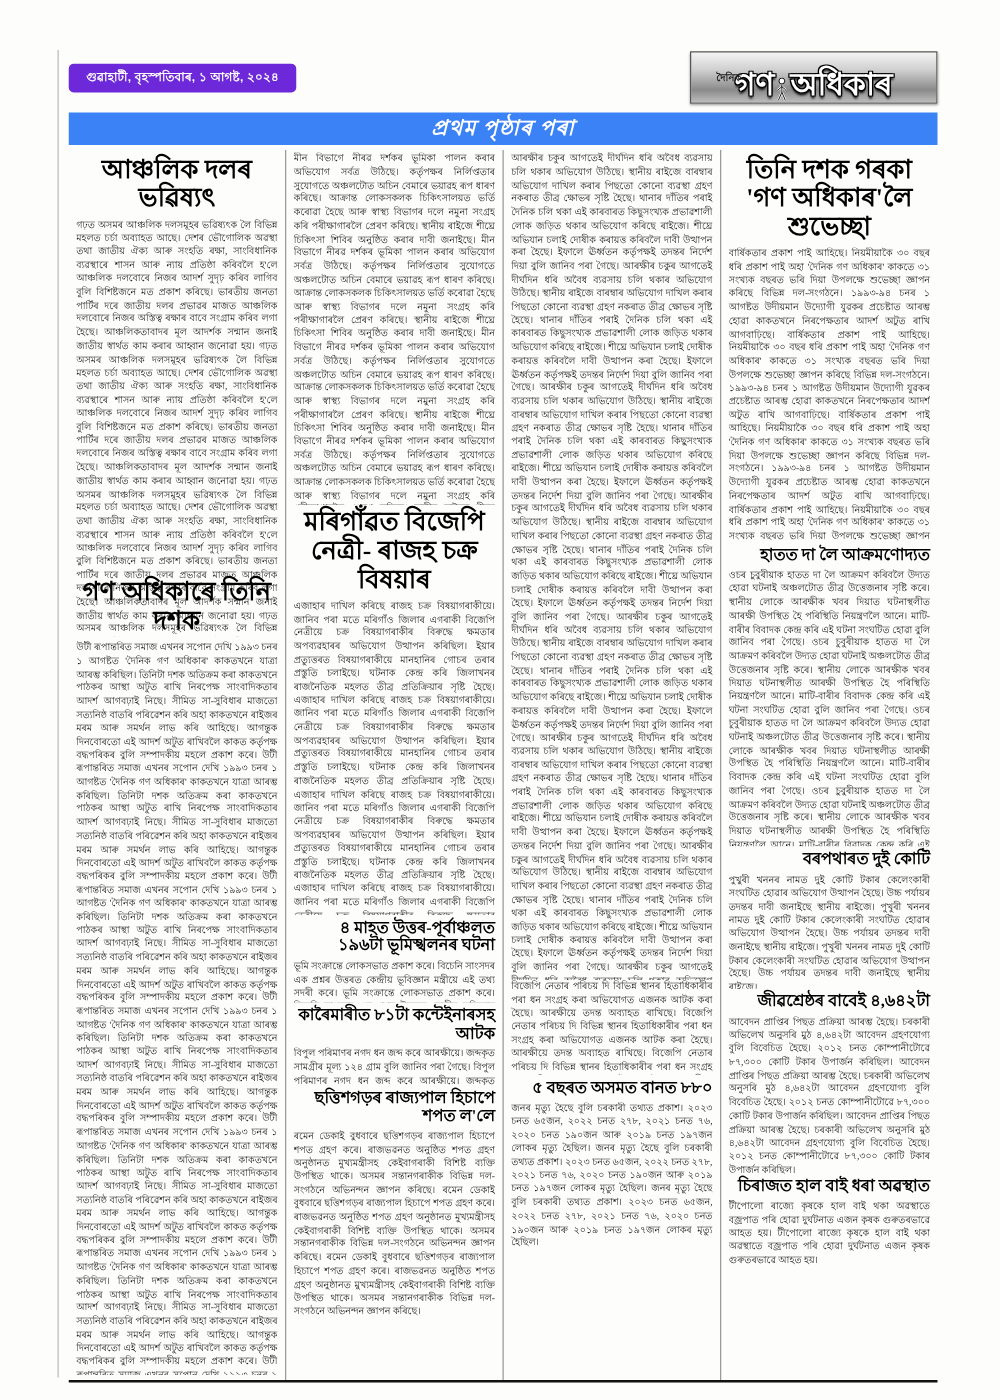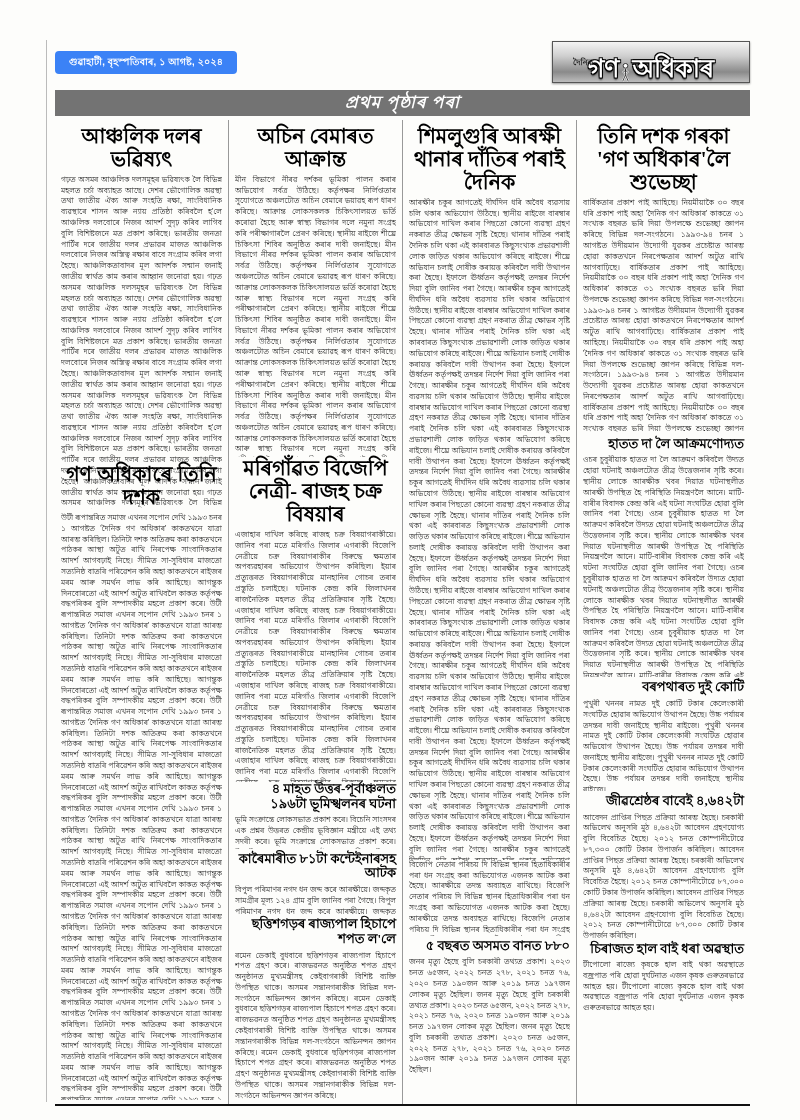--- a/index.html
+++ b/index.html
@@ -17,21 +17,21 @@
     border-left:1px solid #bbb;
     padding-left:8px;
     box-sizing:border-box;
   }
   
   .hdr{
     position:relative;height:44px;
     display:flex;align-items:center;justify-content:space-between;
   }
   .datebox{
-    background:#3b82f6;color:#fff;
+    background:#6d28d9;color:#fff;
     font-family:"Liberation Sans",sans-serif;
     font-size:9.5px;font-weight:bold;
     padding:4px 14px;border-radius:4px;
     letter-spacing:.2px;white-space:nowrap;
   }
   .masthead{
     width:196px;height:40px;
     border:1px solid #555;
     background:linear-gradient(#f4f4f4 0%,#cfcfcf 35%,#8a8a8a 75%,#bdbdbd 100%);
     position:relative;
@@ -51,21 +51,21 @@
   .person{width:9px;height:20px;display:inline-block;}
   .hdr-right{display:flex;align-items:center;gap:6px;}
   .pagenum{
     width:26px;height:30px;
     border:2px solid #000;background:#fff;color:#000;
     font-size:20px;font-weight:bold;
     display:flex;align-items:center;justify-content:center;
   }
   
   .banner{
-    margin-top:6px;height:26px;background:#737373;color:#fff;
+    margin-top:6px;height:26px;background:#3b82f6;color:#fff;
     display:flex;align-items:center;justify-content:center;
     font-size:17px;font-weight:bold;font-style:italic;
     letter-spacing:1px;
   }
   
   .cols{
     display:flex;height:986px;margin-top:4px;
     border-bottom:2px solid #111;
     box-sizing:border-box;
   }
@@ -127,21 +127,20 @@
           <div class="bodytxt" style="height:334px">গঢ়ত অসমৰ আঞ্চলিক দলসমূহৰ ভৱিষ্যৎক লৈ বিভিন্ন মহলত চৰ্চা অব্যাহত আছে। দেশৰ ভৌগোলিক অৱস্থা তথা জাতীয় ঐক্য আৰু সংহতি ৰক্ষা, সাংবিধানিক ব্যৱস্থাৰে শাসন আৰু ন্যায় প্ৰতিষ্ঠা কৰিবলৈ হ'লে আঞ্চলিক দলবোৰে নিজৰ আদৰ্শ সুদৃঢ় কৰিব লাগিব বুলি বিশিষ্টজনে মত প্ৰকাশ কৰিছে। ভাৰতীয় জনতা পাৰ্টিৰ দৰে জাতীয় দলৰ প্ৰভাৱৰ মাজত আঞ্চলিক দলবোৰে নিজৰ অস্তিত্ব ৰক্ষাৰ বাবে সংগ্ৰাম কৰিব লগা হৈছে। আঞ্চলিকতাবাদৰ মূল আদৰ্শক সন্মান জনাই জাতীয় স্বাৰ্থত কাম কৰাৰ আহ্বান জনোৱা হয়। গঢ়ত অসমৰ আঞ্চলিক দলসমূহৰ ভৱিষ্যৎক লৈ বিভিন্ন মহলত চৰ্চা অব্যাহত আছে। দেশৰ ভৌগোলিক অৱস্থা তথা জাতীয় ঐক্য আৰু সংহতি ৰক্ষা, সাংবিধানিক ব্যৱস্থাৰে শাসন আৰু ন্যায় প্ৰতিষ্ঠা কৰিবলৈ হ'লে আঞ্চলিক দলবোৰে নিজৰ আদৰ্শ সুদৃঢ় কৰিব লাগিব বুলি বিশিষ্টজনে মত প্ৰকাশ কৰিছে। ভাৰতীয় জনতা পাৰ্টিৰ দৰে জাতীয় দলৰ প্ৰভাৱৰ মাজত আঞ্চলিক দলবোৰে নিজৰ অস্তিত্ব ৰক্ষাৰ বাবে সংগ্ৰাম কৰিব লগা হৈছে। আঞ্চলিকতাবাদৰ মূল আদৰ্শক সন্মান জনাই জাতীয় স্বাৰ্থত কাম কৰাৰ আহ্বান জনোৱা হয়। গঢ়ত অসমৰ আঞ্চলিক দলসমূহৰ ভৱিষ্যৎক লৈ বিভিন্ন মহলত চৰ্চা অব্যাহত আছে। দেশৰ ভৌগোলিক অৱস্থা তথা জাতীয় ঐক্য আৰু সংহতি ৰক্ষা, সাংবিধানিক ব্যৱস্থাৰে শাসন আৰু ন্যায় প্ৰতিষ্ঠা কৰিবলৈ হ'লে আঞ্চলিক দলবোৰে নিজৰ আদৰ্শ সুদৃঢ় কৰিব লাগিব বুলি বিশিষ্টজনে মত প্ৰকাশ কৰিছে। ভাৰতীয় জনতা পাৰ্টিৰ দৰে জাতীয় দলৰ প্ৰভাৱৰ মাজত আঞ্চলিক দলবোৰে নিজৰ অস্তিত্ব ৰক্ষাৰ বাবে সংগ্ৰাম কৰিব লগা হৈছে। আঞ্চলিকতাবাদৰ মূল আদৰ্শক সন্মান জনাই জাতীয় স্বাৰ্থত কাম কৰাৰ আহ্বান জনোৱা হয়। গঢ়ত অসমৰ আঞ্চলিক দলসমূহৰ ভৱিষ্যৎক লৈ বিভিন্ন মহলত চৰ্চা অব্যাহত আছে। দেশৰ ভৌগোলিক অৱস্থা তথা জাতীয় ঐক্য আৰু সংহতি ৰক্ষা, সাংবিধানিক ব্যৱস্থাৰে শাসন আৰু ন্যায় প্ৰতিষ্ঠা কৰিবলৈ হ'লে আঞ্চলিক দলবোৰে নিজৰ আদৰ্শ সুদৃঢ় কৰিব লাগিব বুলি বিশিষ্টজনে মত প্ৰকাশ কৰিছে। ভাৰতীয় জনতা পাৰ্টিৰ দৰে জাতীয় দলৰ প্ৰভাৱৰ মাজত আঞ্চলিক দলবোৰে নিজৰ অস্তিত্ব ৰক্ষাৰ বাবে সংগ্ৰাম কৰিব লগা হৈছে। আঞ্চলিকতাবাদৰ মূল আদৰ্শক সন্মান জনাই জাতীয় স্বাৰ্থত কাম কৰাৰ আহ্বান জনোৱা হয়। গঢ়ত অসমৰ আঞ্চলিক দলসমূহৰ ভৱিষ্যৎক লৈ বিভিন্ন মহলত চৰ্চা অব্যাহত আছে। দেশৰ ভৌগোলিক অৱস্থা তথা জাতীয় ঐক্য আৰু সংহতি ৰক্ষা, সাংবিধানিক ব্যৱস্থাৰে শাসন আৰু ন্যায় প্ৰতিষ্ঠা কৰিবলৈ হ'লে আঞ্চলিক দলবোৰে নিজৰ আদৰ্শ সুদৃঢ় কৰিব লাগিব বুলি বিশিষ্টজনে মত প্ৰকাশ কৰিছে। ভাৰতীয় জনতা পাৰ্টিৰ দৰে জাতীয় দলৰ প্ৰভাৱৰ মাজত আঞ্চলিক দলবোৰে নিজৰ অস্তিত্ব ৰক্ষাৰ বাবে সংগ্ৰাম কৰিব লগা হৈছে। আঞ্চলিকতাবাদৰ মূল আদৰ্শক সন্মান জনাই জাতীয় স্বাৰ্থত কাম কৰাৰ আহ্বান জনোৱা হয়। গঢ়ত অসমৰ আঞ্চলিক দলসমূহৰ ভৱিষ্যৎক লৈ বিভিন্ন মহলত চৰ্চা অব্যাহত আছে। দেশৰ ভৌগোলিক অৱস্থা তথা জাতীয় ঐক্য আৰু সংহতি ৰক্ষা, সাংবিধানিক ব্যৱস্থাৰে শাসন আৰু ন্যায় প্ৰতিষ্ঠা কৰিবলৈ হ'লে আঞ্চলিক দলবোৰে নিজৰ আদৰ্শ সুদৃঢ় কৰিব লাগিব বুলি বিশিষ্টজনে মত প্ৰকাশ কৰিছে। ভাৰতীয় জনতা পাৰ্টিৰ দৰে জাতীয় দলৰ প্ৰভাৱৰ মাজত আঞ্চলিক দলবোৰে নিজৰ অস্তিত্ব ৰক্ষাৰ বাবে সংগ্ৰাম কৰিব লগা হৈছে। আঞ্চলিকতাবাদৰ মূল আদৰ্শক সন্মান জনাই জাতীয় স্বাৰ্থত কাম কৰাৰ আহ্বান জনোৱা হয়।</div>
         </div>
         <div class="art grow">
           <div class="hl big">গণ অধিকাৰে তিনি দশক</div>
           <div class="bodytxt">উটী ৰূপান্তৰিত সমাজ এখনৰ সপোন দেখি ১৯৯৩ চনৰ ১ আগষ্টত 'দৈনিক গণ অধিকাৰ' কাকতখনে যাত্ৰা আৰম্ভ কৰিছিল। তিনিটা দশক অতিক্ৰম কৰা কাকতখনে পাঠকৰ আস্থা অটুত ৰাখি নিৰপেক্ষ সাংবাদিকতাৰ আদৰ্শ আগবঢ়াই নিছে। সীমিত সা-সুবিধাৰ মাজতো সত্যনিষ্ঠ বাতৰি পৰিৱেশন কৰি অহা কাকতখনে ৰাইজৰ মৰম আৰু সমৰ্থন লাভ কৰি আহিছে। আগন্তুক দিনবোৰতো এই আদৰ্শ অটুত ৰাখিবলৈ কাকত কৰ্তৃপক্ষ বদ্ধপৰিকৰ বুলি সম্পাদকীয় মহলে প্ৰকাশ কৰে। উটী ৰূপান্তৰিত সমাজ এখনৰ সপোন দেখি ১৯৯৩ চনৰ ১ আগষ্টত 'দৈনিক গণ অধিকাৰ' কাকতখনে যাত্ৰা আৰম্ভ কৰিছিল। তিনিটা দশক অতিক্ৰম কৰা কাকতখনে পাঠকৰ আস্থা অটুত ৰাখি নিৰপেক্ষ সাংবাদিকতাৰ আদৰ্শ আগবঢ়াই নিছে। সীমিত সা-সুবিধাৰ মাজতো সত্যনিষ্ঠ বাতৰি পৰিৱেশন কৰি অহা কাকতখনে ৰাইজৰ মৰম আৰু সমৰ্থন লাভ কৰি আহিছে। আগন্তুক দিনবোৰতো এই আদৰ্শ অটুত ৰাখিবলৈ কাকত কৰ্তৃপক্ষ বদ্ধপৰিকৰ বুলি সম্পাদকীয় মহলে প্ৰকাশ কৰে। উটী ৰূপান্তৰিত সমাজ এখনৰ সপোন দেখি ১৯৯৩ চনৰ ১ আগষ্টত 'দৈনিক গণ অধিকাৰ' কাকতখনে যাত্ৰা আৰম্ভ কৰিছিল। তিনিটা দশক অতিক্ৰম কৰা কাকতখনে পাঠকৰ আস্থা অটুত ৰাখি নিৰপেক্ষ সাংবাদিকতাৰ আদৰ্শ আগবঢ়াই নিছে। সীমিত সা-সুবিধাৰ মাজতো সত্যনিষ্ঠ বাতৰি পৰিৱেশন কৰি অহা কাকতখনে ৰাইজৰ মৰম আৰু সমৰ্থন লাভ কৰি আহিছে। আগন্তুক দিনবোৰতো এই আদৰ্শ অটুত ৰাখিবলৈ কাকত কৰ্তৃপক্ষ বদ্ধপৰিকৰ বুলি সম্পাদকীয় মহলে প্ৰকাশ কৰে। উটী ৰূপান্তৰিত সমাজ এখনৰ সপোন দেখি ১৯৯৩ চনৰ ১ আগষ্টত 'দৈনিক গণ অধিকাৰ' কাকতখনে যাত্ৰা আৰম্ভ কৰিছিল। তিনিটা দশক অতিক্ৰম কৰা কাকতখনে পাঠকৰ আস্থা অটুত ৰাখি নিৰপেক্ষ সাংবাদিকতাৰ আদৰ্শ আগবঢ়াই নিছে। সীমিত সা-সুবিধাৰ মাজতো সত্যনিষ্ঠ বাতৰি পৰিৱেশন কৰি অহা কাকতখনে ৰাইজৰ মৰম আৰু সমৰ্থন লাভ কৰি আহিছে। আগন্তুক দিনবোৰতো এই আদৰ্শ অটুত ৰাখিবলৈ কাকত কৰ্তৃপক্ষ বদ্ধপৰিকৰ বুলি সম্পাদকীয় মহলে প্ৰকাশ কৰে। উটী ৰূপান্তৰিত সমাজ এখনৰ সপোন দেখি ১৯৯৩ চনৰ ১ আগষ্টত 'দৈনিক গণ অধিকাৰ' কাকতখনে যাত্ৰা আৰম্ভ কৰিছিল। তিনিটা দশক অতিক্ৰম কৰা কাকতখনে পাঠকৰ আস্থা অটুত ৰাখি নিৰপেক্ষ সাংবাদিকতাৰ আদৰ্শ আগবঢ়াই নিছে। সীমিত সা-সুবিধাৰ মাজতো সত্যনিষ্ঠ বাতৰি পৰিৱেশন কৰি অহা কাকতখনে ৰাইজৰ মৰম আৰু সমৰ্থন লাভ কৰি আহিছে। আগন্তুক দিনবোৰতো এই আদৰ্শ অটুত ৰাখিবলৈ কাকত কৰ্তৃপক্ষ বদ্ধপৰিকৰ বুলি সম্পাদকীয় মহলে প্ৰকাশ কৰে। উটী ৰূপান্তৰিত সমাজ এখনৰ সপোন দেখি ১৯৯৩ চনৰ ১ আগষ্টত 'দৈনিক গণ অধিকাৰ' কাকতখনে যাত্ৰা আৰম্ভ কৰিছিল। তিনিটা দশক অতিক্ৰম কৰা কাকতখনে পাঠকৰ আস্থা অটুত ৰাখি নিৰপেক্ষ সাংবাদিকতাৰ আদৰ্শ আগবঢ়াই নিছে। সীমিত সা-সুবিধাৰ মাজতো সত্যনিষ্ঠ বাতৰি পৰিৱেশন কৰি অহা কাকতখনে ৰাইজৰ মৰম আৰু সমৰ্থন লাভ কৰি আহিছে। আগন্তুক দিনবোৰতো এই আদৰ্শ অটুত ৰাখিবলৈ কাকত কৰ্তৃপক্ষ বদ্ধপৰিকৰ বুলি সম্পাদকীয় মহলে প্ৰকাশ কৰে। উটী ৰূপান্তৰিত সমাজ এখনৰ সপোন দেখি ১৯৯৩ চনৰ ১ আগষ্টত 'দৈনিক গণ অধিকাৰ' কাকতখনে যাত্ৰা আৰম্ভ কৰিছিল। তিনিটা দশক অতিক্ৰম কৰা কাকতখনে পাঠকৰ আস্থা অটুত ৰাখি নিৰপেক্ষ সাংবাদিকতাৰ আদৰ্শ আগবঢ়াই নিছে। সীমিত সা-সুবিধাৰ মাজতো সত্যনিষ্ঠ বাতৰি পৰিৱেশন কৰি অহা কাকতখনে ৰাইজৰ মৰম আৰু সমৰ্থন লাভ কৰি আহিছে। আগন্তুক দিনবোৰতো এই আদৰ্শ অটুত ৰাখিবলৈ কাকত কৰ্তৃপক্ষ বদ্ধপৰিকৰ বুলি সম্পাদকীয় মহলে প্ৰকাশ কৰে।</div>
         </div>
       </div>
 
       <div class="col">
         <div class="art">
-          <div class="hl big">অচিন বেমাৰত আক্ৰান্ত</div>
           <div class="bodytxt" style="height:282px">মীন বিভাগে নীৰৱ দৰ্শকৰ ভূমিকা পালন কৰাৰ অভিযোগ সৰ্বত্ৰ উঠিছে। কৰ্তৃপক্ষৰ নিৰ্লিপ্ততাৰ সুযোগতে অঞ্চলটোত অচিন বেমাৰে ভয়াৱহ ৰূপ ধাৰণ কৰিছে। আক্ৰান্ত লোকসকলক চিকিৎসালয়ত ভৰ্তি কৰোৱা হৈছে আৰু স্বাস্থ্য বিভাগৰ দলে নমুনা সংগ্ৰহ কৰি পৰীক্ষাগাৰলৈ প্ৰেৰণ কৰিছে। স্থানীয় ৰাইজে শীঘ্ৰে চিকিৎসা শিবিৰ অনুষ্ঠিত কৰাৰ দাবী জনাইছে। মীন বিভাগে নীৰৱ দৰ্শকৰ ভূমিকা পালন কৰাৰ অভিযোগ সৰ্বত্ৰ উঠিছে। কৰ্তৃপক্ষৰ নিৰ্লিপ্ততাৰ সুযোগতে অঞ্চলটোত অচিন বেমাৰে ভয়াৱহ ৰূপ ধাৰণ কৰিছে। আক্ৰান্ত লোকসকলক চিকিৎসালয়ত ভৰ্তি কৰোৱা হৈছে আৰু স্বাস্থ্য বিভাগৰ দলে নমুনা সংগ্ৰহ কৰি পৰীক্ষাগাৰলৈ প্ৰেৰণ কৰিছে। স্থানীয় ৰাইজে শীঘ্ৰে চিকিৎসা শিবিৰ অনুষ্ঠিত কৰাৰ দাবী জনাইছে। মীন বিভাগে নীৰৱ দৰ্শকৰ ভূমিকা পালন কৰাৰ অভিযোগ সৰ্বত্ৰ উঠিছে। কৰ্তৃপক্ষৰ নিৰ্লিপ্ততাৰ সুযোগতে অঞ্চলটোত অচিন বেমাৰে ভয়াৱহ ৰূপ ধাৰণ কৰিছে। আক্ৰান্ত লোকসকলক চিকিৎসালয়ত ভৰ্তি কৰোৱা হৈছে আৰু স্বাস্থ্য বিভাগৰ দলে নমুনা সংগ্ৰহ কৰি পৰীক্ষাগাৰলৈ প্ৰেৰণ কৰিছে। স্থানীয় ৰাইজে শীঘ্ৰে চিকিৎসা শিবিৰ অনুষ্ঠিত কৰাৰ দাবী জনাইছে। মীন বিভাগে নীৰৱ দৰ্শকৰ ভূমিকা পালন কৰাৰ অভিযোগ সৰ্বত্ৰ উঠিছে। কৰ্তৃপক্ষৰ নিৰ্লিপ্ততাৰ সুযোগতে অঞ্চলটোত অচিন বেমাৰে ভয়াৱহ ৰূপ ধাৰণ কৰিছে। আক্ৰান্ত লোকসকলক চিকিৎসালয়ত ভৰ্তি কৰোৱা হৈছে আৰু স্বাস্থ্য বিভাগৰ দলে নমুনা সংগ্ৰহ কৰি পৰীক্ষাগাৰলৈ প্ৰেৰণ কৰিছে। স্থানীয় ৰাইজে শীঘ্ৰে চিকিৎসা শিবিৰ অনুষ্ঠিত কৰাৰ দাবী জনাইছে। মীন বিভাগে নীৰৱ দৰ্শকৰ ভূমিকা পালন কৰাৰ অভিযোগ সৰ্বত্ৰ উঠিছে। কৰ্তৃপক্ষৰ নিৰ্লিপ্ততাৰ সুযোগতে অঞ্চলটোত অচিন বেমাৰে ভয়াৱহ ৰূপ ধাৰণ কৰিছে। আক্ৰান্ত লোকসকলক চিকিৎসালয়ত ভৰ্তি কৰোৱা হৈছে আৰু স্বাস্থ্য বিভাগৰ দলে নমুনা সংগ্ৰহ কৰি পৰীক্ষাগাৰলৈ প্ৰেৰণ কৰিছে। স্থানীয় ৰাইজে শীঘ্ৰে চিকিৎসা শিবিৰ অনুষ্ঠিত কৰাৰ দাবী জনাইছে।</div>
         </div>
         <div class="art">
           <div class="hl big">মৰিগাঁৱত বিজেপি নেত্ৰী- ৰাজহ চক্ৰ বিষয়াৰ</div>
           <div class="bodytxt" style="height:252px">এজাহাৰ দাখিল কৰিছে ৰাজহ চক্ৰ বিষয়াগৰাকীয়ে। জানিব পৰা মতে মৰিগাঁও জিলাৰ এগৰাকী বিজেপি নেত্ৰীয়ে চক্ৰ বিষয়াগৰাকীৰ বিৰুদ্ধে ক্ষমতাৰ অপব্যৱহাৰৰ অভিযোগ উত্থাপন কৰিছিল। ইয়াৰ প্ৰত্যুত্তৰত বিষয়াগৰাকীয়ে মানহানিৰ গোচৰ তৰাৰ প্ৰস্তুতি চলাইছে। ঘটনাক কেন্দ্ৰ কৰি জিলাখনৰ ৰাজনৈতিক মহলত তীব্ৰ প্ৰতিক্ৰিয়াৰ সৃষ্টি হৈছে। এজাহাৰ দাখিল কৰিছে ৰাজহ চক্ৰ বিষয়াগৰাকীয়ে। জানিব পৰা মতে মৰিগাঁও জিলাৰ এগৰাকী বিজেপি নেত্ৰীয়ে চক্ৰ বিষয়াগৰাকীৰ বিৰুদ্ধে ক্ষমতাৰ অপব্যৱহাৰৰ অভিযোগ উত্থাপন কৰিছিল। ইয়াৰ প্ৰত্যুত্তৰত বিষয়াগৰাকীয়ে মানহানিৰ গোচৰ তৰাৰ প্ৰস্তুতি চলাইছে। ঘটনাক কেন্দ্ৰ কৰি জিলাখনৰ ৰাজনৈতিক মহলত তীব্ৰ প্ৰতিক্ৰিয়াৰ সৃষ্টি হৈছে। এজাহাৰ দাখিল কৰিছে ৰাজহ চক্ৰ বিষয়াগৰাকীয়ে। জানিব পৰা মতে মৰিগাঁও জিলাৰ এগৰাকী বিজেপি নেত্ৰীয়ে চক্ৰ বিষয়াগৰাকীৰ বিৰুদ্ধে ক্ষমতাৰ অপব্যৱহাৰৰ অভিযোগ উত্থাপন কৰিছিল। ইয়াৰ প্ৰত্যুত্তৰত বিষয়াগৰাকীয়ে মানহানিৰ গোচৰ তৰাৰ প্ৰস্তুতি চলাইছে। ঘটনাক কেন্দ্ৰ কৰি জিলাখনৰ ৰাজনৈতিক মহলত তীব্ৰ প্ৰতিক্ৰিয়াৰ সৃষ্টি হৈছে। এজাহাৰ দাখিল কৰিছে ৰাজহ চক্ৰ বিষয়াগৰাকীয়ে। জানিব পৰা মতে মৰিগাঁও জিলাৰ এগৰাকী বিজেপি নেত্ৰীয়ে চক্ৰ বিষয়াগৰাকীৰ বিৰুদ্ধে ক্ষমতাৰ অপব্যৱহাৰৰ অভিযোগ উত্থাপন কৰিছিল। ইয়াৰ প্ৰত্যুত্তৰত বিষয়াগৰাকীয়ে মানহানিৰ গোচৰ তৰাৰ প্ৰস্তুতি চলাইছে। ঘটনাক কেন্দ্ৰ কৰি জিলাখনৰ ৰাজনৈতিক মহলত তীব্ৰ প্ৰতিক্ৰিয়াৰ সৃষ্টি হৈছে। এজাহাৰ দাখিল কৰিছে ৰাজহ চক্ৰ বিষয়াগৰাকীয়ে। জানিব পৰা মতে মৰিগাঁও জিলাৰ এগৰাকী বিজেপি নেত্ৰীয়ে চক্ৰ বিষয়াগৰাকীৰ বিৰুদ্ধে ক্ষমতাৰ অপব্যৱহাৰৰ অভিযোগ উত্থাপন কৰিছিল। ইয়াৰ প্ৰত্যুত্তৰত বিষয়াগৰাকীয়ে মানহানিৰ গোচৰ তৰাৰ প্ৰস্তুতি চলাইছে। ঘটনাক কেন্দ্ৰ কৰি জিলাখনৰ ৰাজনৈতিক মহলত তীব্ৰ প্ৰতিক্ৰিয়াৰ সৃষ্টি হৈছে।</div>
         </div>
         <div class="art">
           <div class="hl mid">৪ মাহত উত্তৰ-পূৰ্বাঞ্চলত ১৯৬টা ভূমিস্খলনৰ ঘটনা</div>
           <div class="bodytxt" style="height:34px">ভূমি সংক্ৰান্তে লোকসভাত প্ৰকাশ কৰে। বিচেনি সাংসদৰ এক প্ৰশ্নৰ উত্তৰত কেন্দ্ৰীয় ভূবিজ্ঞান মন্ত্ৰীয়ে এই তথ্য সদৰী কৰে। ভূমি সংক্ৰান্তে লোকসভাত প্ৰকাশ কৰে। বিচেনি সাংসদৰ এক প্ৰশ্নৰ উত্তৰত কেন্দ্ৰীয় ভূবিজ্ঞান মন্ত্ৰীয়ে এই তথ্য সদৰী কৰে।</div>
         </div>
@@ -150,21 +149,20 @@
           <div class="bodytxt" style="height:30px">বিপুল পৰিমাণৰ নগদ ধন জব্দ কৰে আৰক্ষীয়ে। জব্দকৃত সামগ্ৰীৰ মূল্য ১২৪ গ্ৰাম বুলি জানিব পৰা গৈছে। বিপুল পৰিমাণৰ নগদ ধন জব্দ কৰে আৰক্ষীয়ে। জব্দকৃত সামগ্ৰীৰ মূল্য ১২৪ গ্ৰাম বুলি জানিব পৰা গৈছে।</div>
         </div>
         <div class="art grow">
           <div class="hl mid">ছত্তিশগড়ৰ ৰাজ্যপাল হিচাপে শপত ল'লে</div>
           <div class="bodytxt">ৰমেন ডেকাই বুধবাৰে ছত্তিশগড়ৰ ৰাজ্যপাল হিচাপে শপত গ্ৰহণ কৰে। ৰাজভৱনত অনুষ্ঠিত শপত গ্ৰহণ অনুষ্ঠানত মুখ্যমন্ত্ৰীসহ কেইবাগৰাকী বিশিষ্ট ব্যক্তি উপস্থিত থাকে। অসমৰ সন্তানগৰাকীক বিভিন্ন দল-সংগঠনে অভিনন্দন জ্ঞাপন কৰিছে। ৰমেন ডেকাই বুধবাৰে ছত্তিশগড়ৰ ৰাজ্যপাল হিচাপে শপত গ্ৰহণ কৰে। ৰাজভৱনত অনুষ্ঠিত শপত গ্ৰহণ অনুষ্ঠানত মুখ্যমন্ত্ৰীসহ কেইবাগৰাকী বিশিষ্ট ব্যক্তি উপস্থিত থাকে। অসমৰ সন্তানগৰাকীক বিভিন্ন দল-সংগঠনে অভিনন্দন জ্ঞাপন কৰিছে। ৰমেন ডেকাই বুধবাৰে ছত্তিশগড়ৰ ৰাজ্যপাল হিচাপে শপত গ্ৰহণ কৰে। ৰাজভৱনত অনুষ্ঠিত শপত গ্ৰহণ অনুষ্ঠানত মুখ্যমন্ত্ৰীসহ কেইবাগৰাকী বিশিষ্ট ব্যক্তি উপস্থিত থাকে। অসমৰ সন্তানগৰাকীক বিভিন্ন দল-সংগঠনে অভিনন্দন জ্ঞাপন কৰিছে।</div>
         </div>
       </div>
 
       <div class="col">
         <div class="art">
-          <div class="hl big">শিমলুগুৰি আৰক্ষী থানাৰ দাঁতিৰ পৰাই দৈনিক</div>
           <div class="bodytxt" style="height:662px">আৰক্ষীৰ চকুৰ আগতেই দীৰ্ঘদিন ধৰি অবৈধ ব্যৱসায় চলি থকাৰ অভিযোগ উঠিছে। স্থানীয় ৰাইজে বাৰম্বাৰ অভিযোগ দাখিল কৰাৰ পিছতো কোনো ব্যৱস্থা গ্ৰহণ নকৰাত তীব্ৰ ক্ষোভৰ সৃষ্টি হৈছে। থানাৰ দাঁতিৰ পৰাই দৈনিক চলি থকা এই কাৰবাৰত কিছুসংখ্যক প্ৰভাৱশালী লোক জড়িত থকাৰ অভিযোগ কৰিছে ৰাইজে। শীঘ্ৰে অভিযান চলাই দোষীক কৰায়ত্ত কৰিবলৈ দাবী উত্থাপন কৰা হৈছে। ইফালে ঊৰ্ধ্বতন কৰ্তৃপক্ষই তদন্তৰ নিৰ্দেশ দিয়া বুলি জানিব পৰা গৈছে। আৰক্ষীৰ চকুৰ আগতেই দীৰ্ঘদিন ধৰি অবৈধ ব্যৱসায় চলি থকাৰ অভিযোগ উঠিছে। স্থানীয় ৰাইজে বাৰম্বাৰ অভিযোগ দাখিল কৰাৰ পিছতো কোনো ব্যৱস্থা গ্ৰহণ নকৰাত তীব্ৰ ক্ষোভৰ সৃষ্টি হৈছে। থানাৰ দাঁতিৰ পৰাই দৈনিক চলি থকা এই কাৰবাৰত কিছুসংখ্যক প্ৰভাৱশালী লোক জড়িত থকাৰ অভিযোগ কৰিছে ৰাইজে। শীঘ্ৰে অভিযান চলাই দোষীক কৰায়ত্ত কৰিবলৈ দাবী উত্থাপন কৰা হৈছে। ইফালে ঊৰ্ধ্বতন কৰ্তৃপক্ষই তদন্তৰ নিৰ্দেশ দিয়া বুলি জানিব পৰা গৈছে। আৰক্ষীৰ চকুৰ আগতেই দীৰ্ঘদিন ধৰি অবৈধ ব্যৱসায় চলি থকাৰ অভিযোগ উঠিছে। স্থানীয় ৰাইজে বাৰম্বাৰ অভিযোগ দাখিল কৰাৰ পিছতো কোনো ব্যৱস্থা গ্ৰহণ নকৰাত তীব্ৰ ক্ষোভৰ সৃষ্টি হৈছে। থানাৰ দাঁতিৰ পৰাই দৈনিক চলি থকা এই কাৰবাৰত কিছুসংখ্যক প্ৰভাৱশালী লোক জড়িত থকাৰ অভিযোগ কৰিছে ৰাইজে। শীঘ্ৰে অভিযান চলাই দোষীক কৰায়ত্ত কৰিবলৈ দাবী উত্থাপন কৰা হৈছে। ইফালে ঊৰ্ধ্বতন কৰ্তৃপক্ষই তদন্তৰ নিৰ্দেশ দিয়া বুলি জানিব পৰা গৈছে। আৰক্ষীৰ চকুৰ আগতেই দীৰ্ঘদিন ধৰি অবৈধ ব্যৱসায় চলি থকাৰ অভিযোগ উঠিছে। স্থানীয় ৰাইজে বাৰম্বাৰ অভিযোগ দাখিল কৰাৰ পিছতো কোনো ব্যৱস্থা গ্ৰহণ নকৰাত তীব্ৰ ক্ষোভৰ সৃষ্টি হৈছে। থানাৰ দাঁতিৰ পৰাই দৈনিক চলি থকা এই কাৰবাৰত কিছুসংখ্যক প্ৰভাৱশালী লোক জড়িত থকাৰ অভিযোগ কৰিছে ৰাইজে। শীঘ্ৰে অভিযান চলাই দোষীক কৰায়ত্ত কৰিবলৈ দাবী উত্থাপন কৰা হৈছে। ইফালে ঊৰ্ধ্বতন কৰ্তৃপক্ষই তদন্তৰ নিৰ্দেশ দিয়া বুলি জানিব পৰা গৈছে। আৰক্ষীৰ চকুৰ আগতেই দীৰ্ঘদিন ধৰি অবৈধ ব্যৱসায় চলি থকাৰ অভিযোগ উঠিছে। স্থানীয় ৰাইজে বাৰম্বাৰ অভিযোগ দাখিল কৰাৰ পিছতো কোনো ব্যৱস্থা গ্ৰহণ নকৰাত তীব্ৰ ক্ষোভৰ সৃষ্টি হৈছে। থানাৰ দাঁতিৰ পৰাই দৈনিক চলি থকা এই কাৰবাৰত কিছুসংখ্যক প্ৰভাৱশালী লোক জড়িত থকাৰ অভিযোগ কৰিছে ৰাইজে। শীঘ্ৰে অভিযান চলাই দোষীক কৰায়ত্ত কৰিবলৈ দাবী উত্থাপন কৰা হৈছে। ইফালে ঊৰ্ধ্বতন কৰ্তৃপক্ষই তদন্তৰ নিৰ্দেশ দিয়া বুলি জানিব পৰা গৈছে। আৰক্ষীৰ চকুৰ আগতেই দীৰ্ঘদিন ধৰি অবৈধ ব্যৱসায় চলি থকাৰ অভিযোগ উঠিছে। স্থানীয় ৰাইজে বাৰম্বাৰ অভিযোগ দাখিল কৰাৰ পিছতো কোনো ব্যৱস্থা গ্ৰহণ নকৰাত তীব্ৰ ক্ষোভৰ সৃষ্টি হৈছে। থানাৰ দাঁতিৰ পৰাই দৈনিক চলি থকা এই কাৰবাৰত কিছুসংখ্যক প্ৰভাৱশালী লোক জড়িত থকাৰ অভিযোগ কৰিছে ৰাইজে। শীঘ্ৰে অভিযান চলাই দোষীক কৰায়ত্ত কৰিবলৈ দাবী উত্থাপন কৰা হৈছে। ইফালে ঊৰ্ধ্বতন কৰ্তৃপক্ষই তদন্তৰ নিৰ্দেশ দিয়া বুলি জানিব পৰা গৈছে। আৰক্ষীৰ চকুৰ আগতেই দীৰ্ঘদিন ধৰি অবৈধ ব্যৱসায় চলি থকাৰ অভিযোগ উঠিছে। স্থানীয় ৰাইজে বাৰম্বাৰ অভিযোগ দাখিল কৰাৰ পিছতো কোনো ব্যৱস্থা গ্ৰহণ নকৰাত তীব্ৰ ক্ষোভৰ সৃষ্টি হৈছে। থানাৰ দাঁতিৰ পৰাই দৈনিক চলি থকা এই কাৰবাৰত কিছুসংখ্যক প্ৰভাৱশালী লোক জড়িত থকাৰ অভিযোগ কৰিছে ৰাইজে। শীঘ্ৰে অভিযান চলাই দোষীক কৰায়ত্ত কৰিবলৈ দাবী উত্থাপন কৰা হৈছে। ইফালে ঊৰ্ধ্বতন কৰ্তৃপক্ষই তদন্তৰ নিৰ্দেশ দিয়া বুলি জানিব পৰা গৈছে। আৰক্ষীৰ চকুৰ আগতেই দীৰ্ঘদিন ধৰি অবৈধ ব্যৱসায় চলি থকাৰ অভিযোগ উঠিছে। স্থানীয় ৰাইজে বাৰম্বাৰ অভিযোগ দাখিল কৰাৰ পিছতো কোনো ব্যৱস্থা গ্ৰহণ নকৰাত তীব্ৰ ক্ষোভৰ সৃষ্টি হৈছে। থানাৰ দাঁতিৰ পৰাই দৈনিক চলি থকা এই কাৰবাৰত কিছুসংখ্যক প্ৰভাৱশালী লোক জড়িত থকাৰ অভিযোগ কৰিছে ৰাইজে। শীঘ্ৰে অভিযান চলাই দোষীক কৰায়ত্ত কৰিবলৈ দাবী উত্থাপন কৰা হৈছে। ইফালে ঊৰ্ধ্বতন কৰ্তৃপক্ষই তদন্তৰ নিৰ্দেশ দিয়া বুলি জানিব পৰা গৈছে। আৰক্ষীৰ চকুৰ আগতেই দীৰ্ঘদিন ধৰি অবৈধ ব্যৱসায় চলি থকাৰ অভিযোগ উঠিছে। স্থানীয় ৰাইজে বাৰম্বাৰ অভিযোগ দাখিল কৰাৰ পিছতো কোনো ব্যৱস্থা গ্ৰহণ নকৰাত তীব্ৰ ক্ষোভৰ সৃষ্টি হৈছে। থানাৰ দাঁতিৰ পৰাই দৈনিক চলি থকা এই কাৰবাৰত কিছুসংখ্যক প্ৰভাৱশালী লোক জড়িত থকাৰ অভিযোগ কৰিছে ৰাইজে। শীঘ্ৰে অভিযান চলাই দোষীক কৰায়ত্ত কৰিবলৈ দাবী উত্থাপন কৰা হৈছে। ইফালে ঊৰ্ধ্বতন কৰ্তৃপক্ষই তদন্তৰ নিৰ্দেশ দিয়া বুলি জানিব পৰা গৈছে। আৰক্ষীৰ চকুৰ আগতেই দীৰ্ঘদিন ধৰি অবৈধ ব্যৱসায় চলি থকাৰ অভিযোগ উঠিছে। স্থানীয় ৰাইজে বাৰম্বাৰ অভিযোগ দাখিল কৰাৰ পিছতো কোনো ব্যৱস্থা গ্ৰহণ নকৰাত তীব্ৰ ক্ষোভৰ সৃষ্টি হৈছে। থানাৰ দাঁতিৰ পৰাই দৈনিক চলি থকা এই কাৰবাৰত কিছুসংখ্যক প্ৰভাৱশালী লোক জড়িত থকাৰ অভিযোগ কৰিছে ৰাইজে। শীঘ্ৰে অভিযান চলাই দোষীক কৰায়ত্ত কৰিবলৈ দাবী উত্থাপন কৰা হৈছে। ইফালে ঊৰ্ধ্বতন কৰ্তৃপক্ষই তদন্তৰ নিৰ্দেশ দিয়া বুলি জানিব পৰা গৈছে। আৰক্ষীৰ চকুৰ আগতেই দীৰ্ঘদিন ধৰি অবৈধ ব্যৱসায় চলি থকাৰ অভিযোগ উঠিছে। স্থানীয় ৰাইজে বাৰম্বাৰ অভিযোগ দাখিল কৰাৰ পিছতো কোনো ব্যৱস্থা গ্ৰহণ নকৰাত তীব্ৰ ক্ষোভৰ সৃষ্টি হৈছে। থানাৰ দাঁতিৰ পৰাই দৈনিক চলি থকা এই কাৰবাৰত কিছুসংখ্যক প্ৰভাৱশালী লোক জড়িত থকাৰ অভিযোগ কৰিছে ৰাইজে। শীঘ্ৰে অভিযান চলাই দোষীক কৰায়ত্ত কৰিবলৈ দাবী উত্থাপন কৰা হৈছে। ইফালে ঊৰ্ধ্বতন কৰ্তৃপক্ষই তদন্তৰ নিৰ্দেশ দিয়া বুলি জানিব পৰা গৈছে। আৰক্ষীৰ চকুৰ আগতেই দীৰ্ঘদিন ধৰি অবৈধ ব্যৱসায় চলি থকাৰ অভিযোগ উঠিছে। স্থানীয় ৰাইজে বাৰম্বাৰ অভিযোগ দাখিল কৰাৰ পিছতো কোনো ব্যৱস্থা গ্ৰহণ নকৰাত তীব্ৰ ক্ষোভৰ সৃষ্টি হৈছে। থানাৰ দাঁতিৰ পৰাই দৈনিক চলি থকা এই কাৰবাৰত কিছুসংখ্যক প্ৰভাৱশালী লোক জড়িত থকাৰ অভিযোগ কৰিছে ৰাইজে। শীঘ্ৰে অভিযান চলাই দোষীক কৰায়ত্ত কৰিবলৈ দাবী উত্থাপন কৰা হৈছে। ইফালে ঊৰ্ধ্বতন কৰ্তৃপক্ষই তদন্তৰ নিৰ্দেশ দিয়া বুলি জানিব পৰা গৈছে।</div>
         </div>
         <div class="art">
           <div class="bodytxt" style="height:76px">বিজেপি নেতাৰ পৰিচয় দি বিভিন্ন স্থানৰ হিতাধিকাৰীৰ পৰা ধন সংগ্ৰহ কৰা অভিযোগত এজনক আটক কৰা হৈছে। আৰক্ষীয়ে তদন্ত অব্যাহত ৰাখিছে। বিজেপি নেতাৰ পৰিচয় দি বিভিন্ন স্থানৰ হিতাধিকাৰীৰ পৰা ধন সংগ্ৰহ কৰা অভিযোগত এজনক আটক কৰা হৈছে। আৰক্ষীয়ে তদন্ত অব্যাহত ৰাখিছে। বিজেপি নেতাৰ পৰিচয় দি বিভিন্ন স্থানৰ হিতাধিকাৰীৰ পৰা ধন সংগ্ৰহ কৰা অভিযোগত এজনক আটক কৰা হৈছে। আৰক্ষীয়ে তদন্ত অব্যাহত ৰাখিছে।</div>
         </div>
         <div class="art grow">
           <div class="hl mid">৫ বছৰত অসমত বানত ৮৮০</div>
           <div class="bodytxt">জনৰ মৃত্যু হৈছে বুলি চৰকাৰী তথ্যত প্ৰকাশ। ২০২৩ চনত ৬৫জন, ২০২২ চনত ২৭৮, ২০২১ চনত ৭৬, ২০২০ চনত ১৯০জন আৰু ২০১৯ চনত ১৯৭জন লোকৰ মৃত্যু হৈছিল। জনৰ মৃত্যু হৈছে বুলি চৰকাৰী তথ্যত প্ৰকাশ। ২০২৩ চনত ৬৫জন, ২০২২ চনত ২৭৮, ২০২১ চনত ৭৬, ২০২০ চনত ১৯০জন আৰু ২০১৯ চনত ১৯৭জন লোকৰ মৃত্যু হৈছিল। জনৰ মৃত্যু হৈছে বুলি চৰকাৰী তথ্যত প্ৰকাশ। ২০২৩ চনত ৬৫জন, ২০২২ চনত ২৭৮, ২০২১ চনত ৭৬, ২০২০ চনত ১৯০জন আৰু ২০১৯ চনত ১৯৭জন লোকৰ মৃত্যু হৈছিল।</div>
         </div>
       </div>

